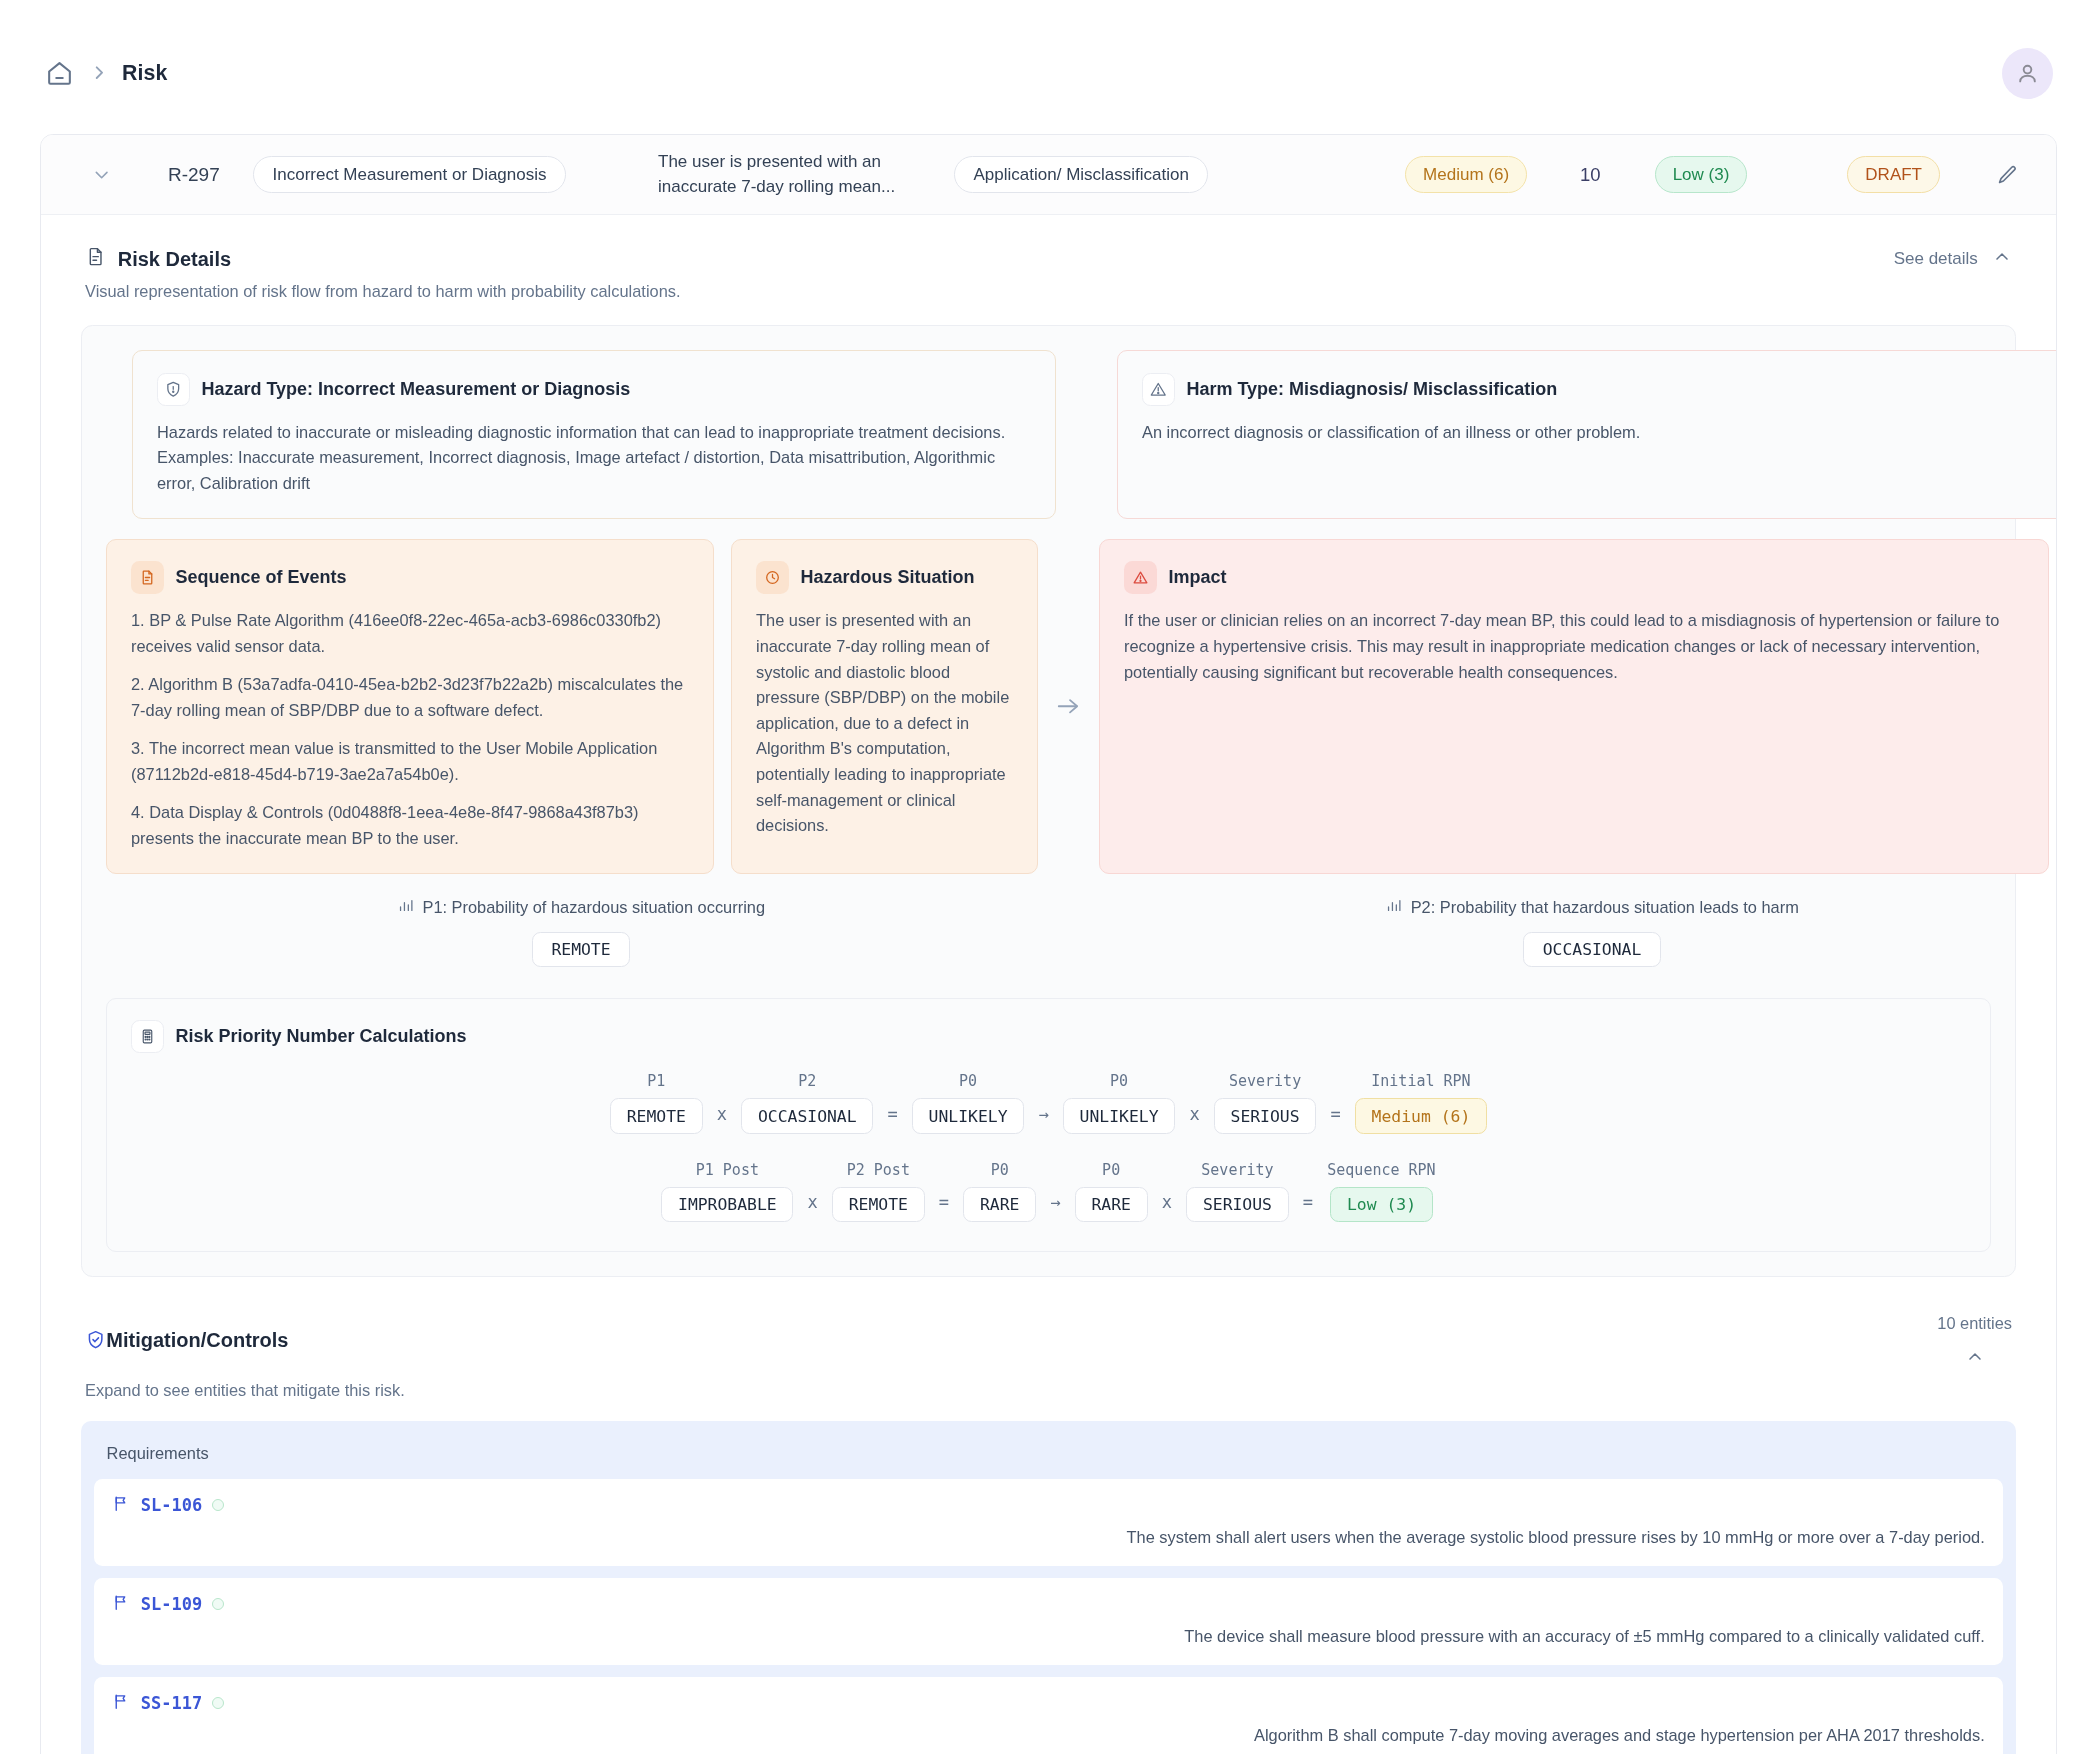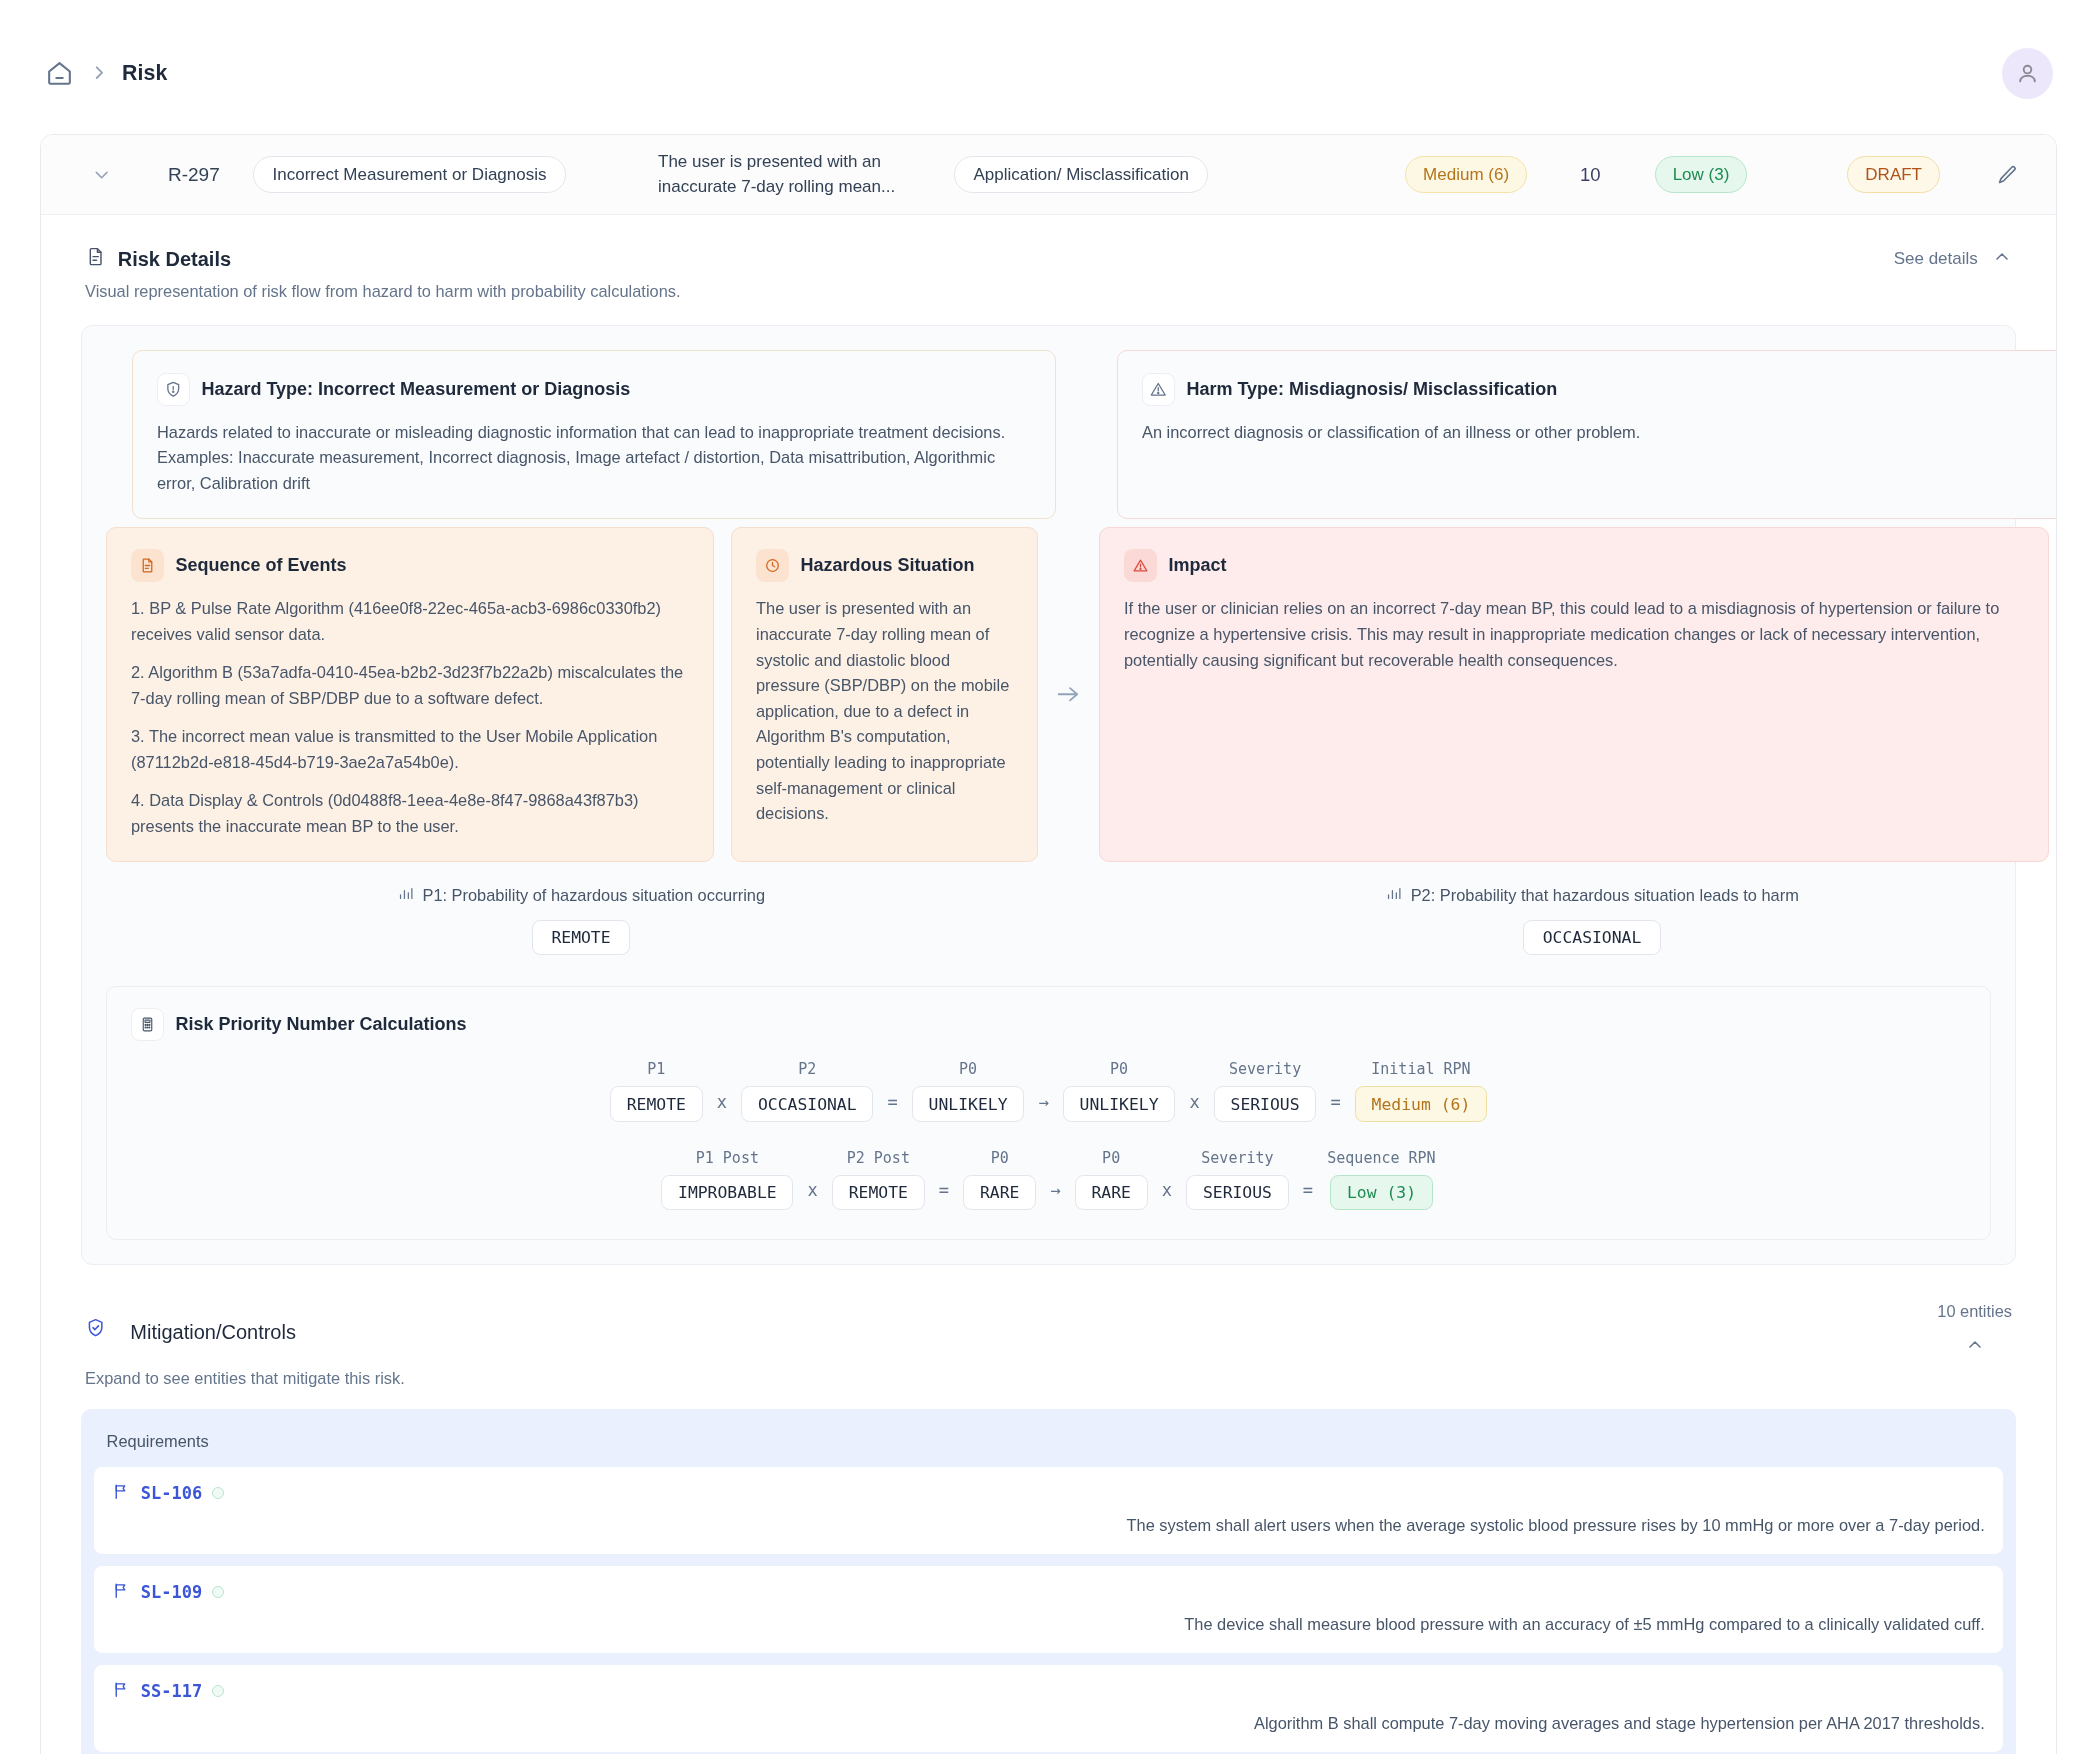--- a/index.html
+++ b/index.html
@@ -141,21 +141,21 @@
   }
 
   .grid-top {
     display: grid;
     grid-template-columns: 950px 61px 950px;
     gap: 0;
   }
   .grid-mid {
     display: grid;
     grid-template-columns: 608px 17px 307px 61px 950px;
-    margin-top: 8px;
+    margin-top: 20px;
   }
 
   .info-card {
     border-radius: 10px;
     padding: 21.3px 24px;
   }
   .card-hazard { background:#fafbfc; border:0.7px solid #f0e2cf;margin-left:26px; }
   .card-harm   { background:#fafbfc; border:0.7px solid #f6d9d6; }
   .card-seq    { background:#fdf1e6; border:0.7px solid #f5decb; }
   .card-haz-sit{ background:#fdf1e6; border:0.7px solid #f5decb; }
@@ -256,22 +256,22 @@
     padding: 0 14.2px 10px 14.2px;
     white-space: nowrap;
   }
 
   
   .mit-head {
     display:flex; align-items:center;
     padding: 37px 44px 0 44px;
   }
   .mit-title {
-    display:flex; align-items:flex-end; gap:24px;
-    font-size:20px; font-weight:400; color:#1e293b;
+    display:flex; align-items:flex-start; gap:0;
+    font-size:20px; font-weight:700; color:#1e293b;
   }
   .mit-head .spacer { flex:1; }
   .mit-count {
     display:flex; align-items:center; gap:14.2px;
     font-size:16.4px; color:#64748b;flex-direction:column;
   }
   .mit-sub {
     padding: 10px 44px 0 44px;
     font-size:16.4px; color:#64748b;
   }

